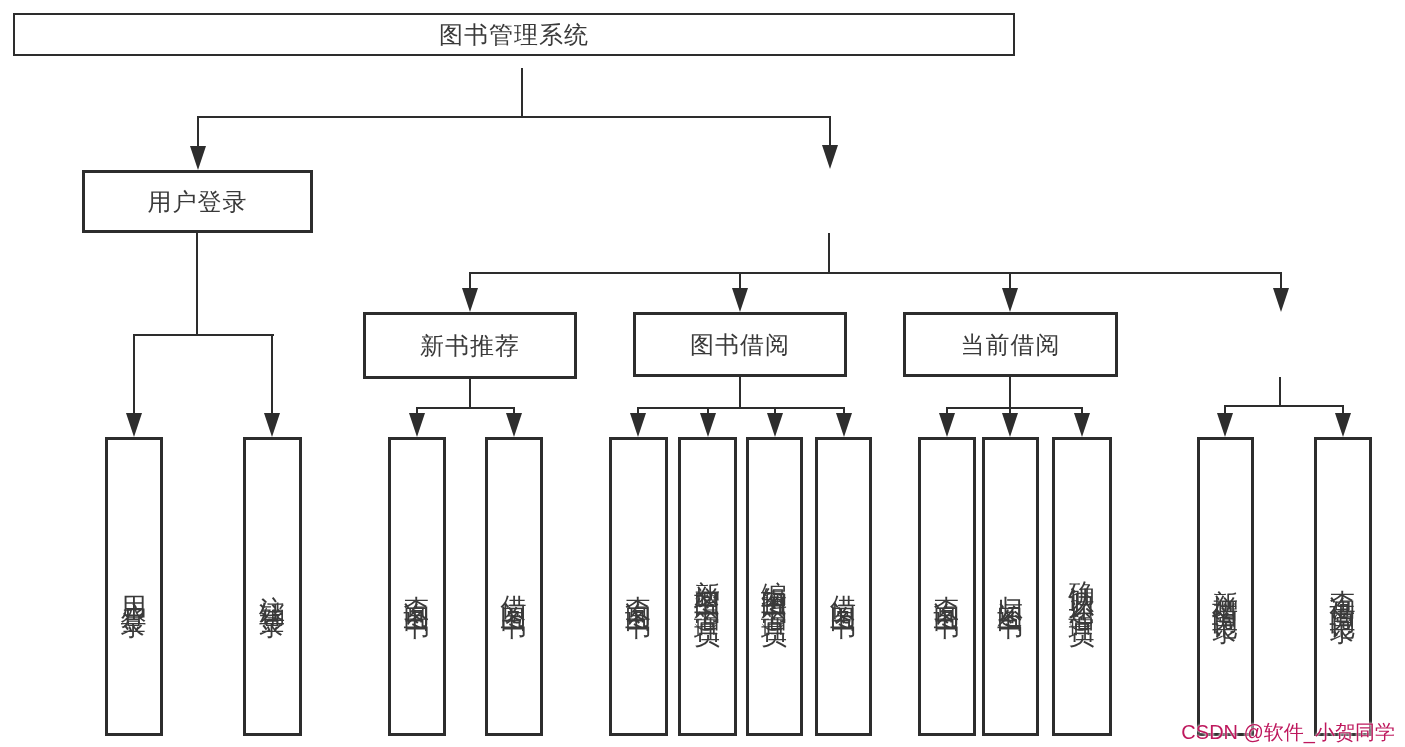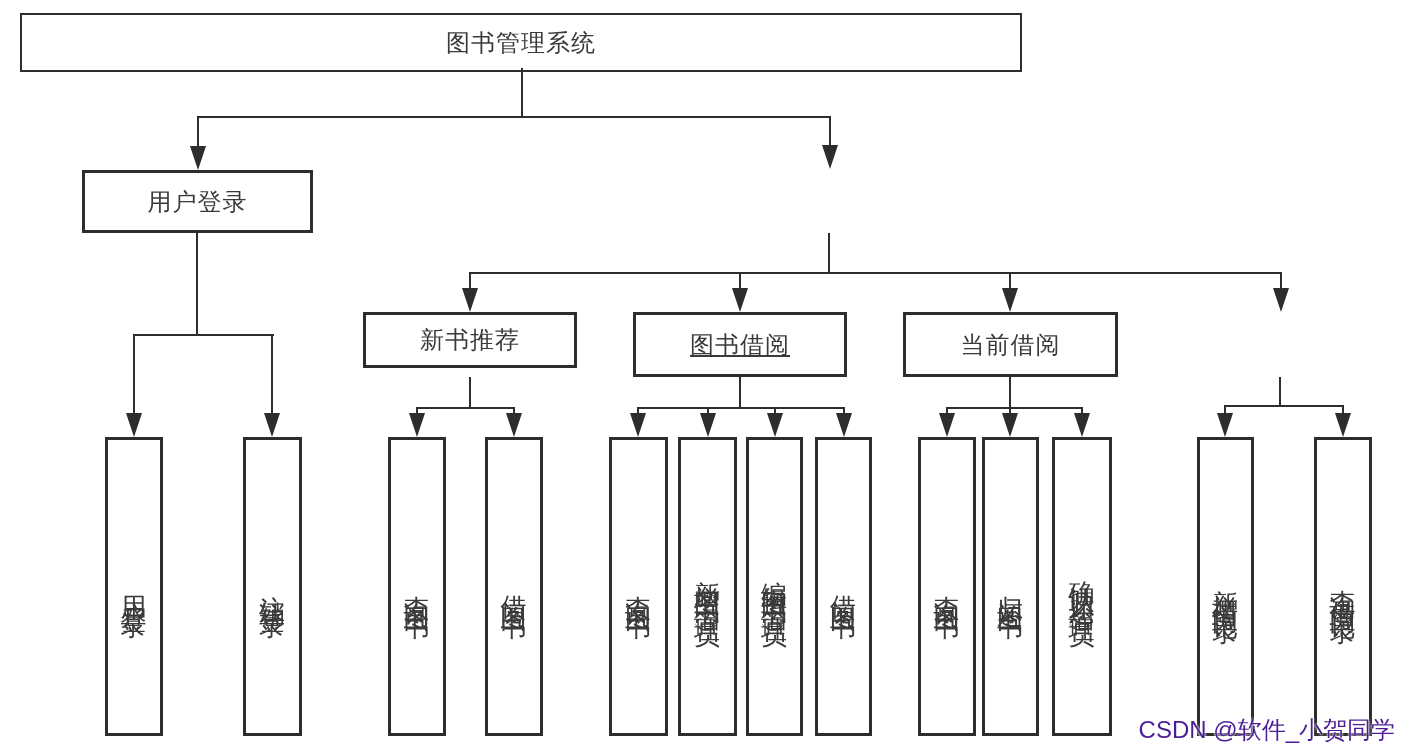--- a/index.html
+++ b/index.html
@@ -44,45 +44,45 @@
     width: 0;
     height: 0;
     border-left: 8px solid transparent;
     border-right: 8px solid transparent;
     border-top: 24px solid #2d2d2d;
   }
   .watermark {
     position: absolute;
     right: 10px;
     bottom: 1px;
-    font-size: 24px;
-    color: #4c1d95;
+    font-size: 20px;
+    color: #be185d;
     text-shadow: 0 0 3px #ffffff, 0 0 2px #ffffff;
     white-space: nowrap;
   }
 </style>
 </head>
 <body>
 
 <div class="canvas">
 
-  <div class="box root" style="left:20px; top:13px; width:1002px; height:59px;justify-content:center;">
+  <div class="box root" style="left:13px; top:13px; width:1002px; height:43px;justify-content:center;">
     <span class="h-label">图书管理系统</span>
   </div>
 
   <div class="box" style="left:82px; top:170px; width:231px; height:63px;">
     <span class="h-label">用户登录</span>
   </div>
 
 
-  <div class="box" style="left:363px; top:312px; width:214px; height:56px;">
+  <div class="box" style="left:363px; top:312px; width:214px; height:67px;">
     <span class="h-label">新书推荐</span>
   </div>
 
-  <div class="box" style="left:633px; top:312px; width:214px; height:65px;text-decoration:underline;">
+  <div class="box" style="left:633px; top:312px; width:214px; height:65px;">
     <span class="h-label">图书借阅</span>
   </div>
 
   <div class="box" style="left:903px; top:312px; width:215px; height:65px;">
     <span class="h-label">当前借阅</span>
   </div>
 
 
   <div class="box" style="left:105px; top:437px; width:58px; height:299px;">
     <span class="v-label">用户登录</span>

